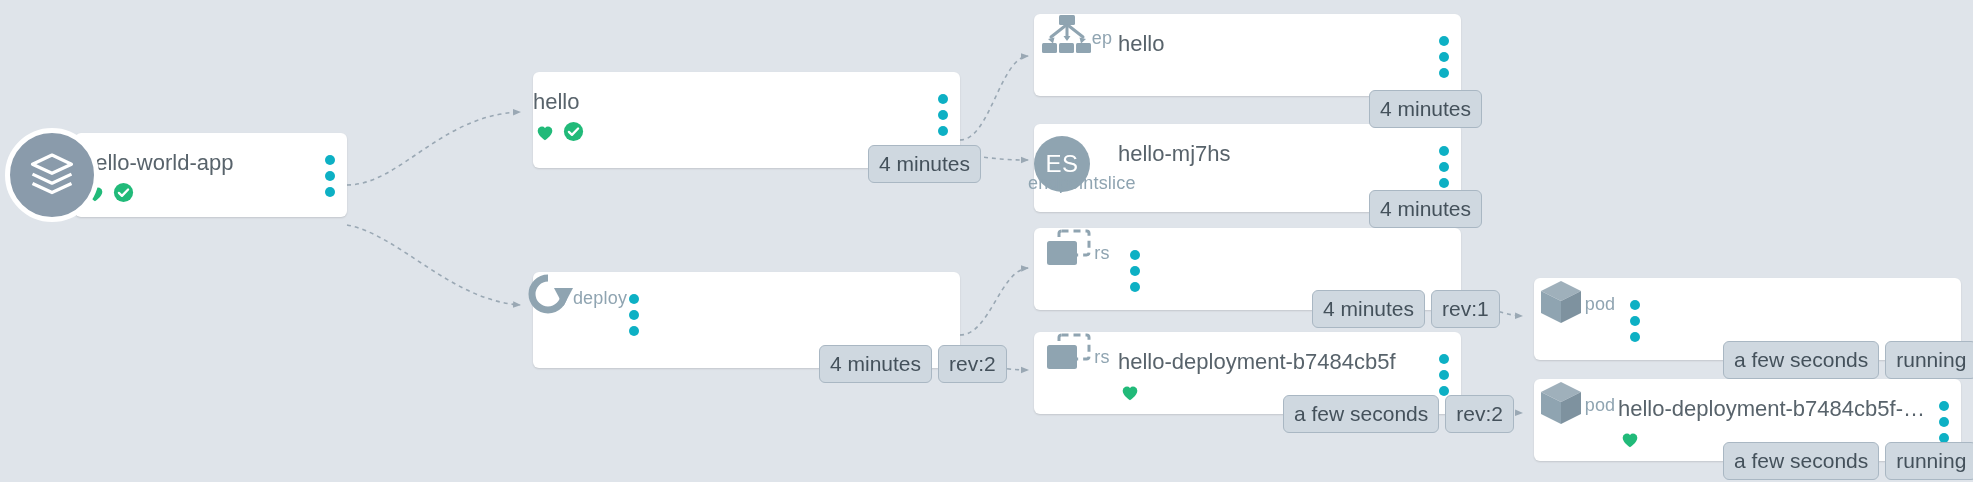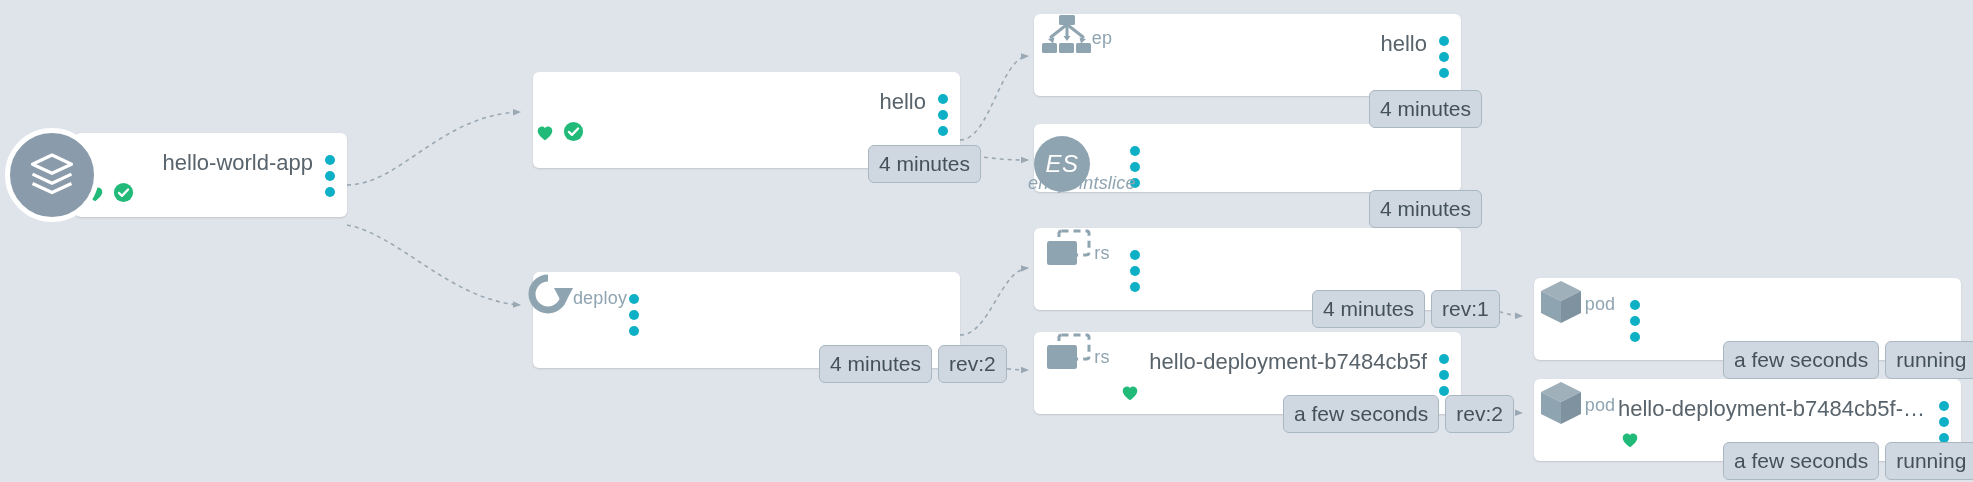--- a/index.html
+++ b/index.html
@@ -46,21 +46,20 @@
     padding-top:16px;
     min-width:0;
   }
   .node-title{
     font-size:22px;
     color:#58636b;
     white-space:nowrap;
     overflow:hidden;
     text-overflow:ellipsis;
     line-height:1.25;
-    text-align:right;
   }
   .health-row{
     margin-top:4px;
     display:flex;
     align-items:center;
     gap:5px;
     height:24px;
   }
   .kebab{
     flex:0 0 auto;
@@ -228,26 +227,29 @@
     <div class="kebab">
       <i></i>
       <i></i>
       <i></i>
     </div>
   </div>
   <div class="tags" style="left:1369px;top:90px;">
     <span class="tag">4 minutes</span>
   </div>
 
-  <div class="node" style="left:1034px;top:124px;width:427px;height:68px;font-style:italic;">
+  <div class="node" style="left:1034px;top:124px;width:427px;height:88px;">
     <div class="node-icon" style="justify-content:flex-start;padding-top:12px;position:relative;">
       <span class="glyph">
         <span class="es-circle">ES</span>
       </span>
       <span class="kind wide">endpointslice</span>
+    </div>
+    <div class="node-body">
+      <div class="node-title">hello-mj7hs</div>
     </div>
     <div class="kebab">
       <i></i>
       <i></i>
       <i></i>
     </div>
   </div>
   <div class="tags" style="left:1369px;top:190px;">
     <span class="tag">4 minutes</span>
   </div>

